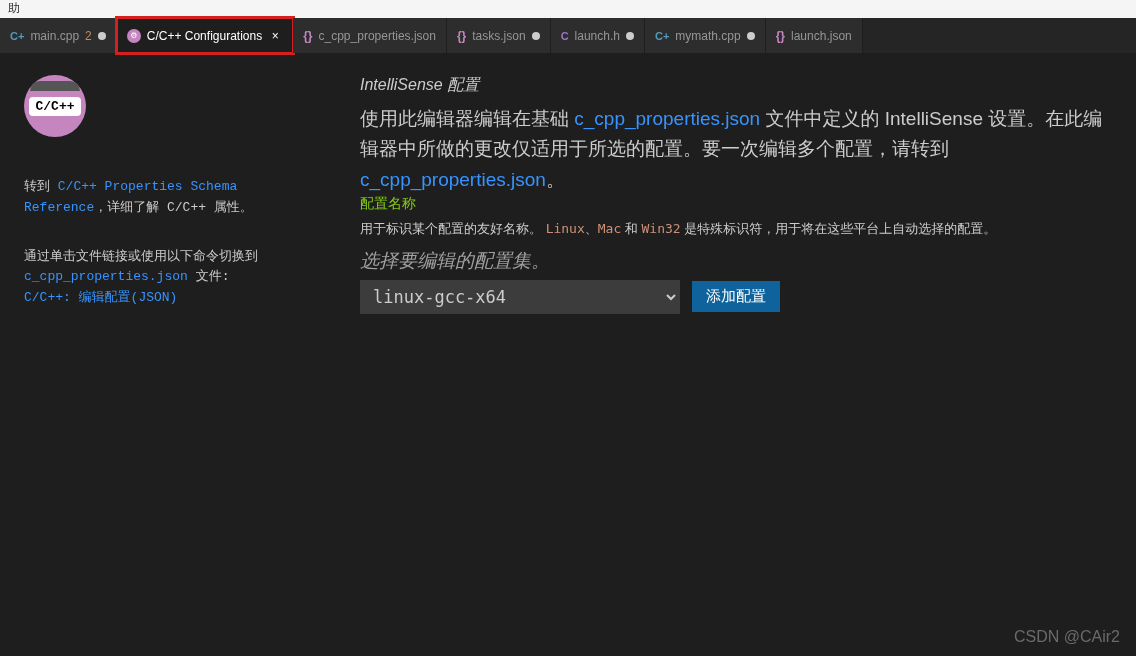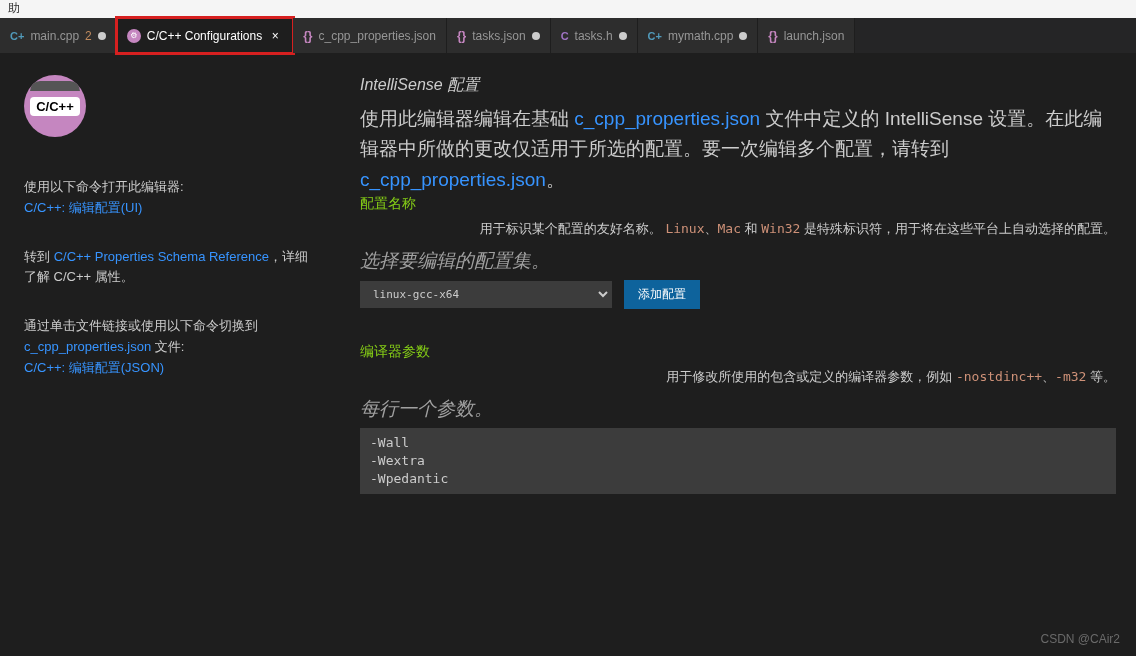--- a/index.html
+++ b/index.html
@@ -36,20 +36,21 @@
 .tab .dot { width: 8px; height: 8px; border-radius: 50%; background: #cccccc; display: inline-block; }
 .tab .close { width: 14px; text-align: center; }
 .icon-braces { color: #c586c0; font-weight: bold; }
 .icon-c { color: #519aba; font-weight: bold; font-size: 11px; }
 .icon-ext { display:inline-flex; width:14px; height:14px; border-radius:50%; background:#c586c0; align-items:center; justify-content:center; font-size:8px; color:#fff; }
 .content { display: flex; height: calc(100% - 53px); }
 .sidebar {
   width: 340px;
   padding: 22px 24px;
   color: #cccccc;
+  font-family: Liberation Mono, monospace;
 }
 .ext-badge {
   display: flex;
   align-items: center;
   gap: 14px;
   margin-bottom: 40px;
 }
 .ext-logo {
   width: 62px; height: 62px;
   border-radius: 50%;
@@ -80,57 +81,57 @@
 a, .link { color: #3794ff; text-decoration: none; cursor: pointer; }
 .main {
   flex: 1;
   padding: 22px 20px 0 20px;
   overflow: hidden;
 }
 h1 { font-size: 16px; font-weight: 400; color: #cccccc; margin-bottom: 8px; font-style: italic; }
 .desc { color: #cccccc; font-size: 19px; line-height: 1.6; }
 .section { margin-bottom: 34px; }
 .sec-title { color: #84cc16; font-size: 14px; margin-bottom: 6px; }
-.sec-desc { color: #cccccc; font-size: 13px; line-height: 1.6; margin-bottom: 8px; text-align: right; }
+.sec-desc { color: #cccccc; font-size: 13px; line-height: 1.6; margin-bottom: 8px; }
 .sec-hint { color: #a0a0a0; font-style: italic; font-size: 19px; margin-bottom: 6px; }
 .code { color: #ce9178; font-family: Consolas, monospace; }
 .row { display: flex; gap: 12px; align-items: center; }
 select.styled {
   background: #3c3c3c;
   color: #cccccc;
   border: 1px solid #3c3c3c;
   padding: 5px 8px;
-  width: 252px;
+  width: 320px;
   font-family: Consolas, monospace;
-  font-size: 11px;
+  font-size: 17px;
 }
 .btn {
   background: #0e639c;
   color: #fff;
   border: none;
   padding: 6px 14px;
-  font-size: 12px;
+  font-size: 15px;
   cursor: pointer;
 }
 .input-line, .textarea-block {
   background: #3c3c3c;
   color: #cccccc;
   border: none;
   padding: 6px 10px;
   width: 100%;
   font-family: Consolas, monospace;
   font-size: 13px;
 }
 .textarea-block { white-space: pre; line-height: 1.4; }
 .watermark {
   position: absolute;
   right: 16px;
   bottom: 10px;
   color: #6a6a6a;
-  font-size: 12px;
+  font-size: 16px;
 }
 </style>
 </head>
 <body>
 
 <div class="top-strip">助</div>
 
 <div class="tab-bar">
   <div class="tab">
     <span class="icon-c">C+</span>
@@ -147,21 +148,21 @@
     <span class="icon-braces">{}</span>
     <span>c_cpp_properties.json</span>
   </div>
   <div class="tab">
     <span class="icon-braces">{}</span>
     <span>tasks.json</span>
     <span class="dot"></span>
   </div>
   <div class="tab">
     <span class="icon-c" style="color:#a074c4">C</span>
-    <span>tasks.h</span>
+    <span>launch.h</span>
     <span class="dot"></span>
   </div>
   <div class="tab">
     <span class="icon-c">C+</span>
     <span>mymath.cpp</span>
     <span class="dot"></span>
   </div>
   <div class="tab">
     <span class="icon-braces">{}</span>
     <span>launch.json</span>
@@ -169,24 +170,20 @@
 </div>
 
 <div class="content">
   <div class="sidebar">
     <div class="ext-badge">
       <div class="ext-logo">
         <div class="ext-logo-inner">C/C++</div>
       </div>
     </div>
 
-    <div class="side-block">
-      <div>使用以下命令打开此编辑器:</div>
-      <a class="link">C/C++: 编辑配置(UI)</a>
-    </div>
 
     <div class="side-block">
       <span>转到 </span><a class="link">C/C++ Properties Schema Reference</a><span>，详细了解 C/C++ 属性。</span>
     </div>
 
     <div class="side-block">
       <span>通过单击文件链接或使用以下命令切换到 </span><a class="link">c_cpp_properties.json</a><span> 文件:</span><br>
       <a class="link">C/C++: 编辑配置(JSON)</a>
     </div>
   </div>
@@ -207,26 +204,16 @@
       <div class="sec-hint">选择要编辑的配置集。</div>
       <div class="row">
         <select class="styled">
           <option>linux-gcc-x64</option>
         </select>
         <button class="btn">添加配置</button>
       </div>
     </div>
 
 
-    <div class="section">
-      <div class="sec-title">编译器参数</div>
-      <div class="sec-desc">
-        <span>用于修改所使用的包含或定义的编译器参数，例如 </span><span class="code">-nostdinc++</span><span>、</span><span class="code">-m32</span><span> 等。</span>
-      </div>
-      <div class="sec-hint">每行一个参数。</div>
-      <div class="textarea-block">-Wall
--Wextra
--Wpedantic</div>
-    </div>
   </div>
 </div>
 
 <div class="watermark">CSDN @CAir2</div>
 
 </body></html>

